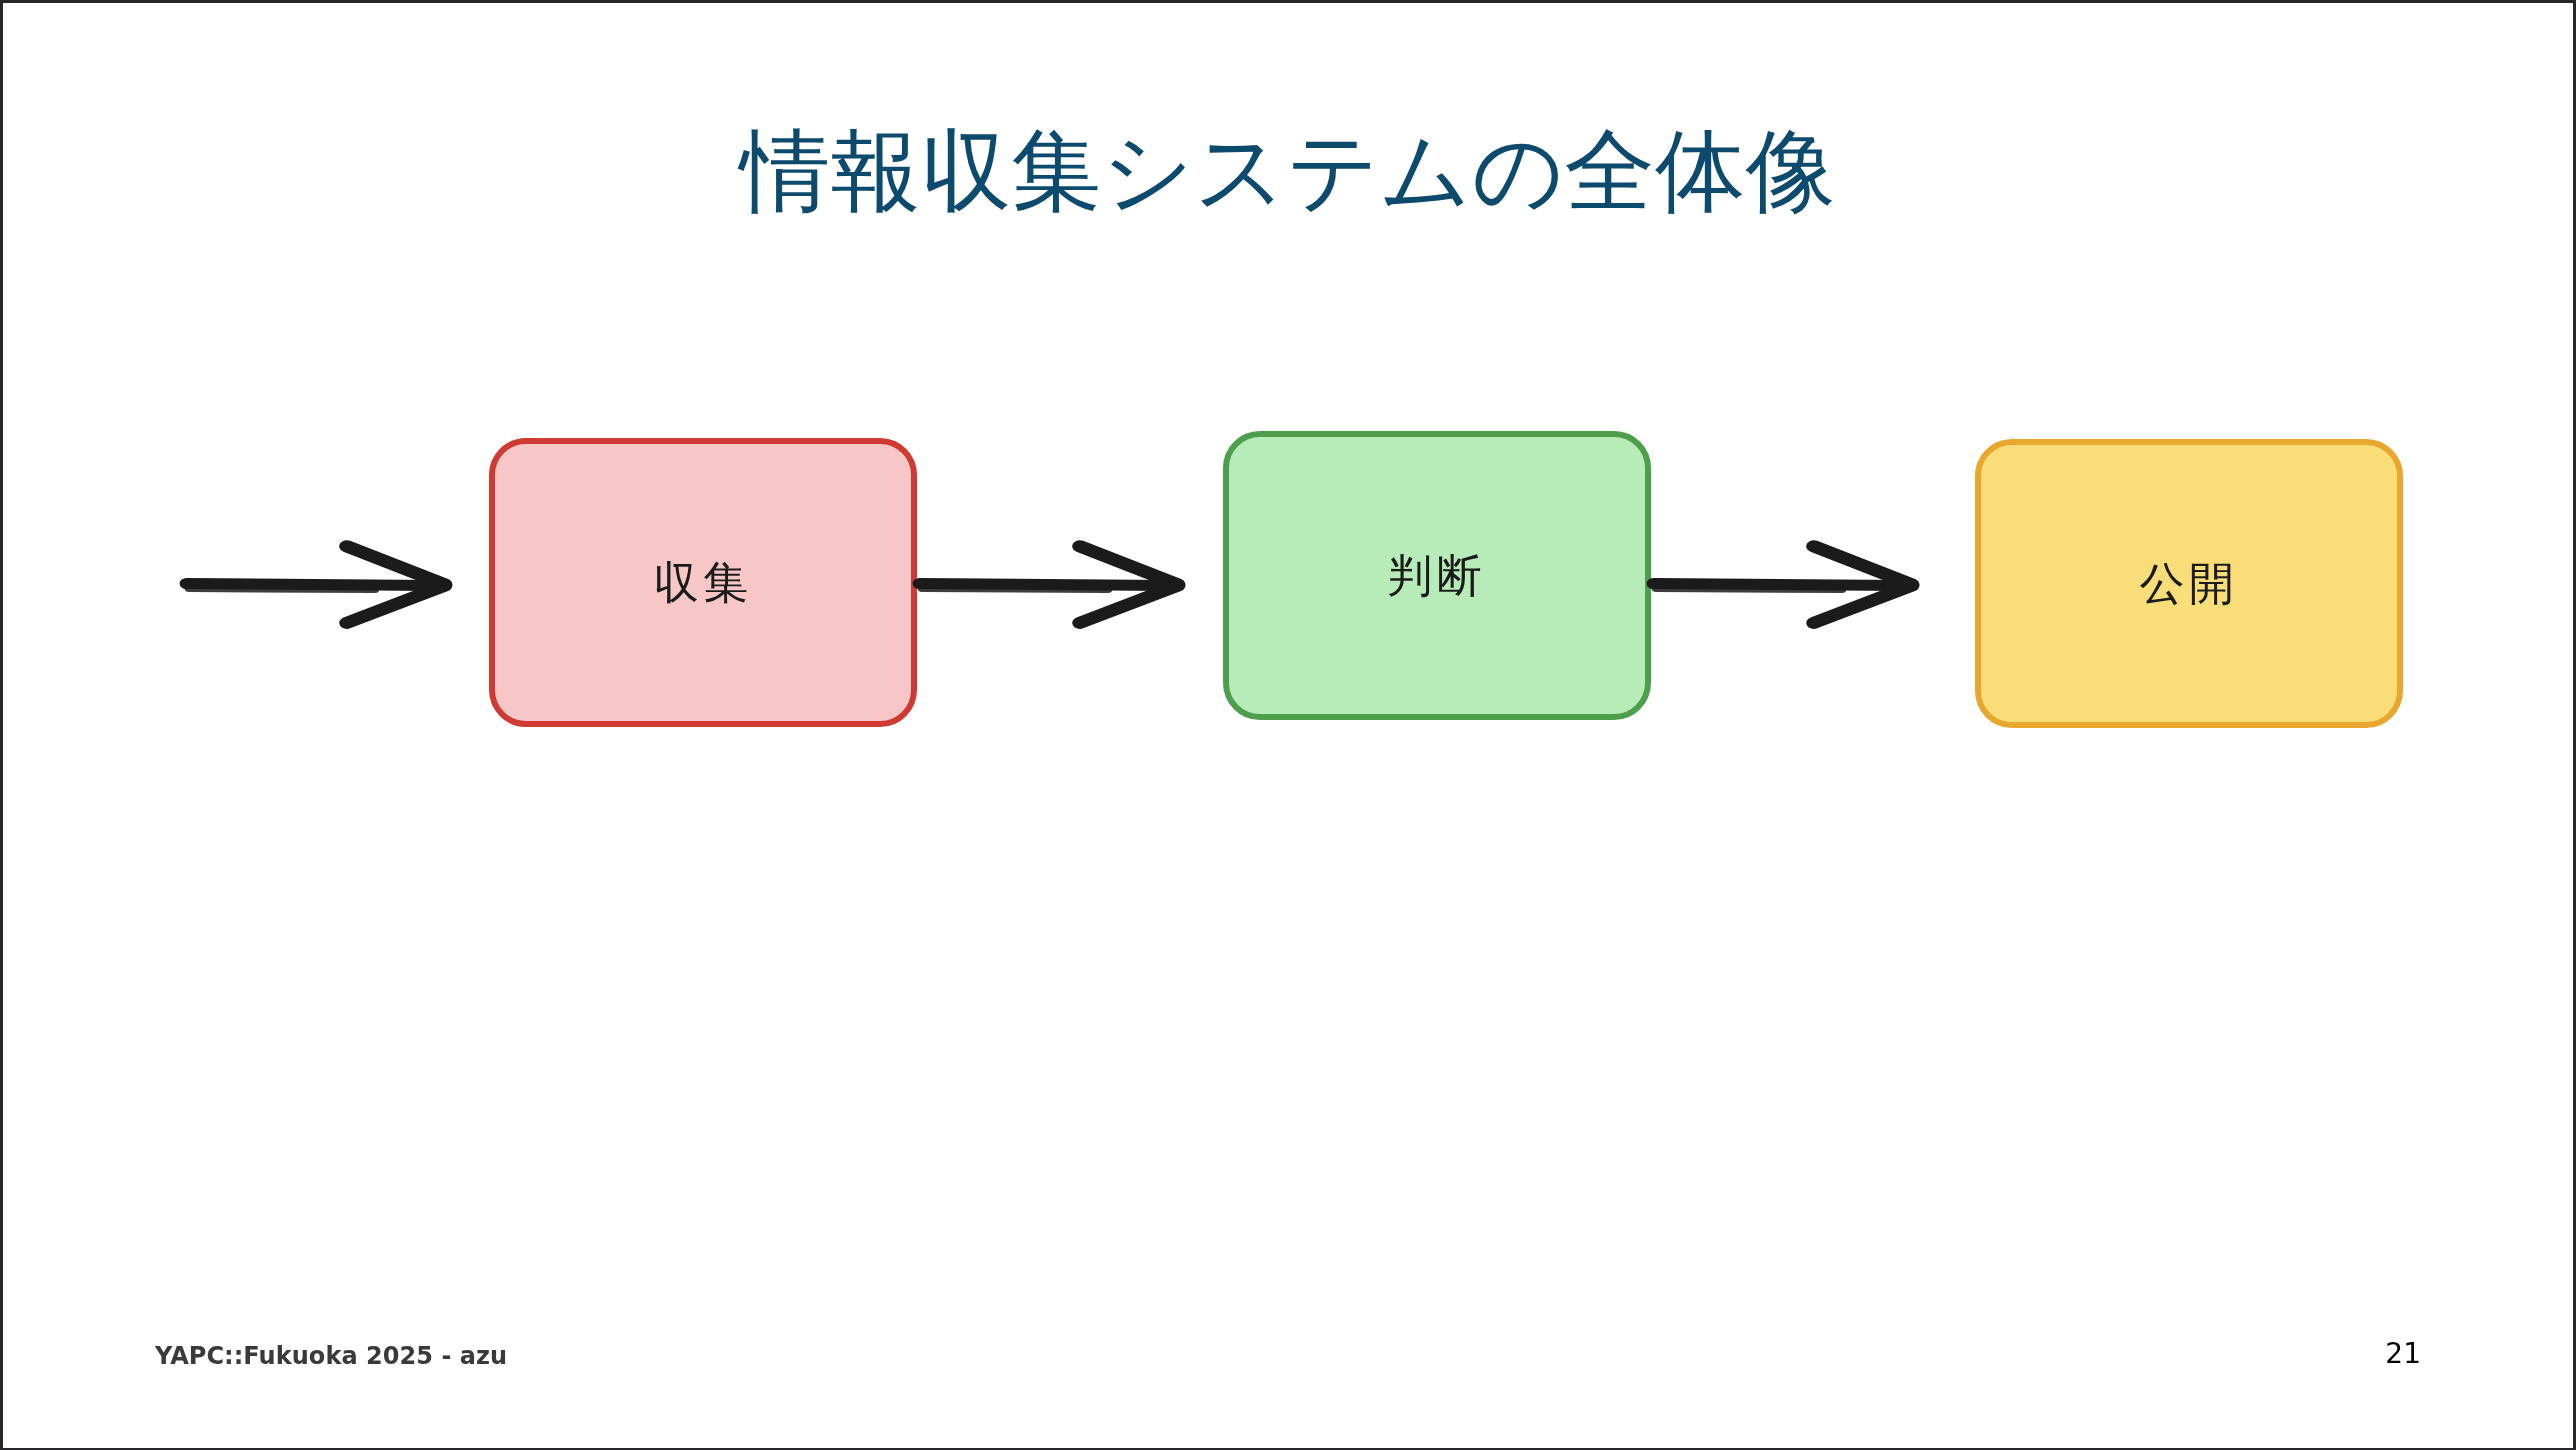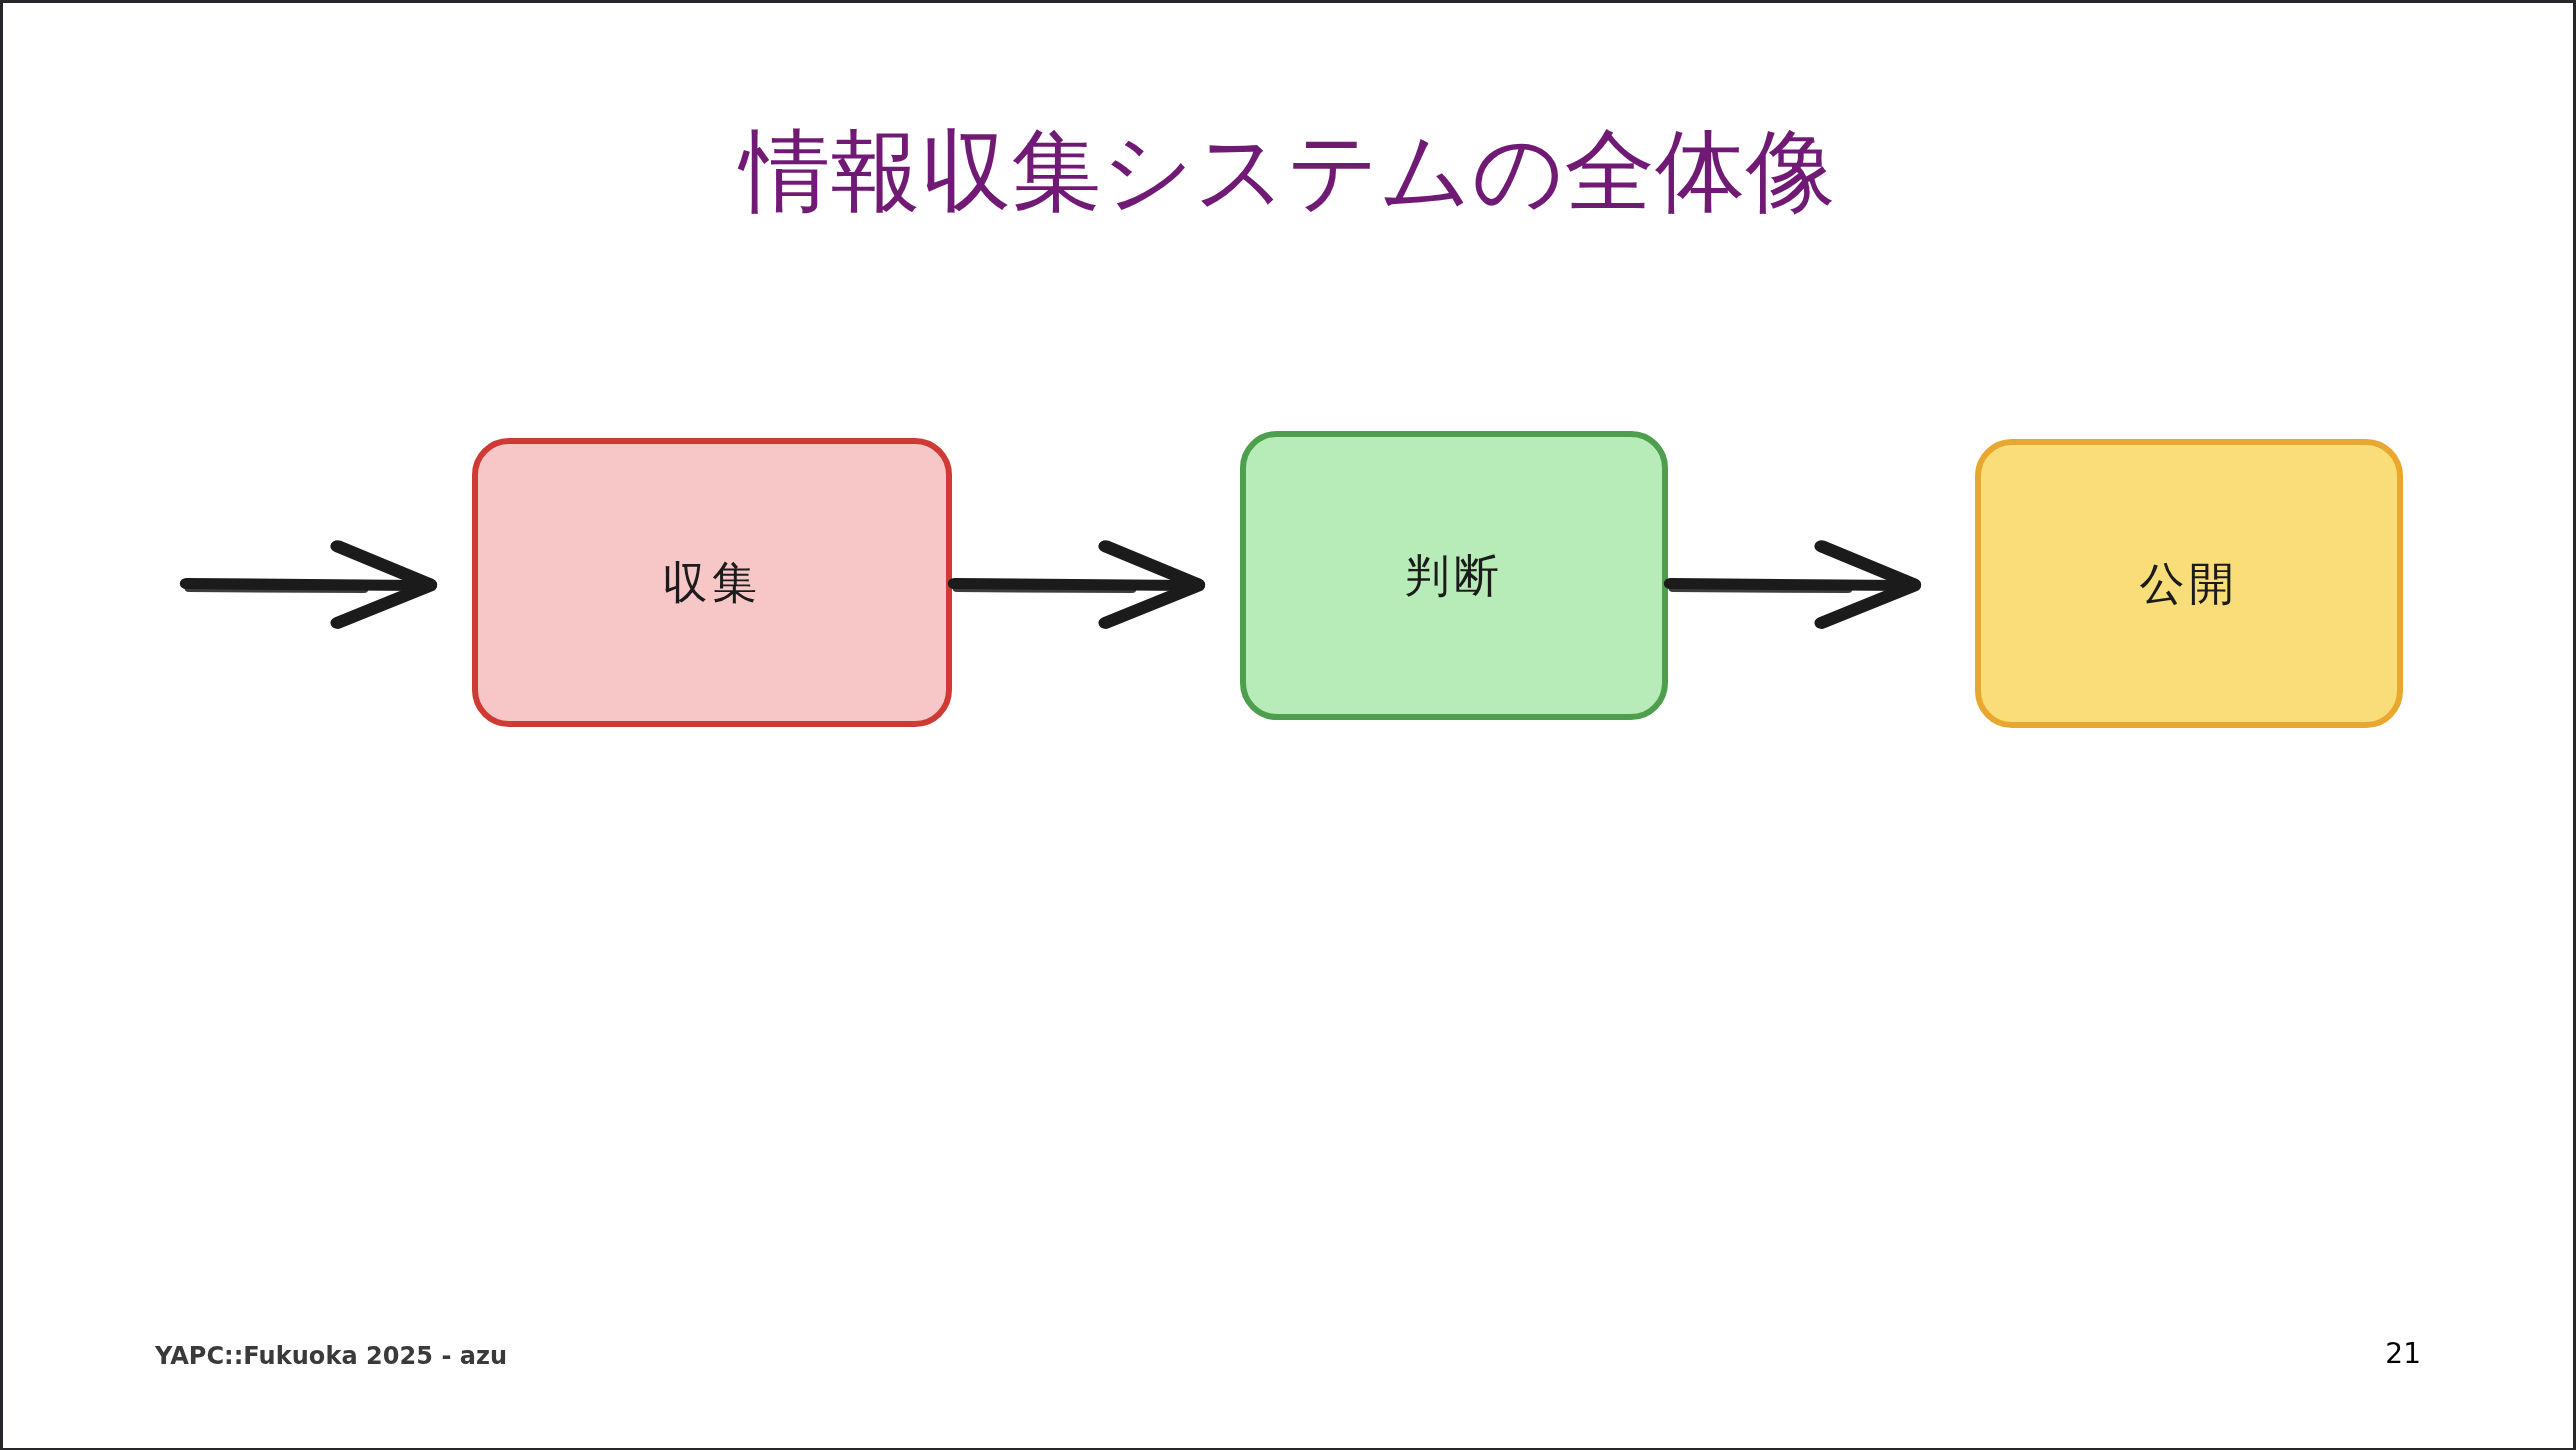--- a/index.html
+++ b/index.html
@@ -28,21 +28,21 @@
   .slide-title {
     position: absolute;
     left: 0;
     right: 0;
     top: 115px;
     text-align: center;
     font-family: "DejaVu Sans", "Liberation Sans", sans-serif;
     font-size: 90px;
     line-height: 1.18;
     font-weight: 400;
-    color: #701a75;
+    color: #0c4a6e;
     letter-spacing: 0.005em;
     white-space: nowrap;
   }
 
   
   .diagram {
     position: absolute;
     left: 181px;
     top: 416px;
     width: 2219px;
@@ -79,21 +79,21 @@
     letter-spacing: 0.10em;
     white-space: pre-line;
   }
 
   .node.n-rss {
     width: 428px;  height: 289px;
     background: #a8d0f7;  border-color: #3877c1;
     margin-top: -6px;
   }
   .node.n-collect {
-    width: 480px;  height: 289px;
+    width: 428px;  height: 289px;
     background: #f7c7c7;  border-color: #cf3b34;
     margin-top: 1.2px;
   }
   .node.n-judge {
     width: 428px;  height: 289px;
     background: #b7ebb7;  border-color: #4d9e4d;
     margin-top: -13.3px;
   }
   .node.n-publish {
     width: 428px;  height: 289px;

